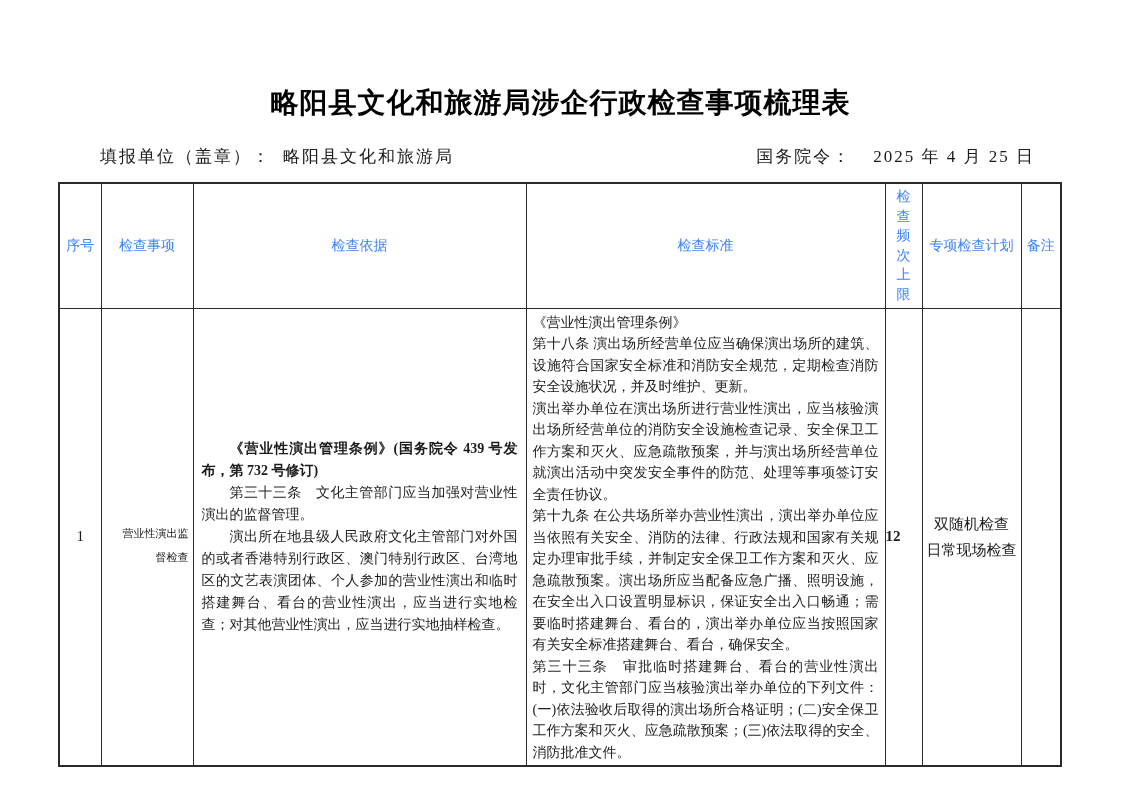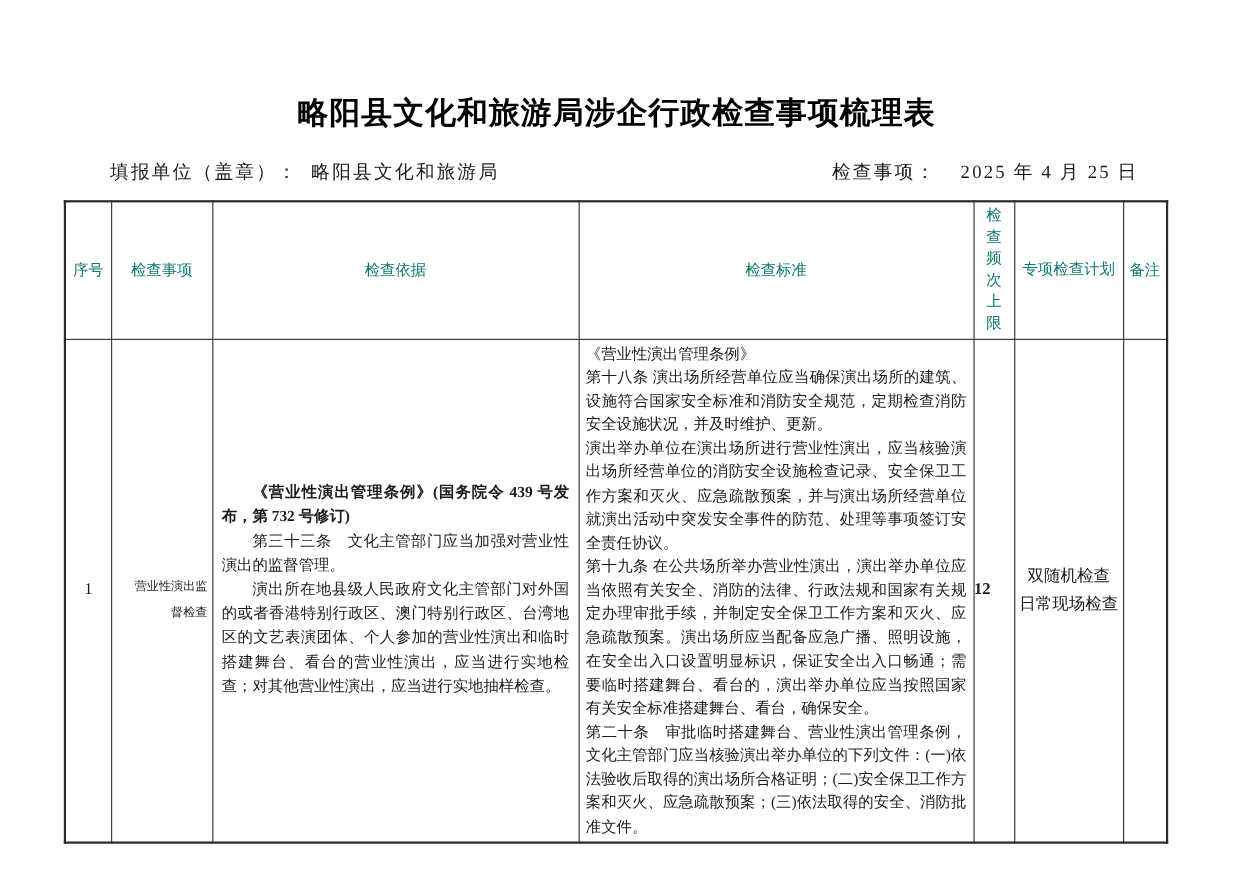--- a/index.html
+++ b/index.html
@@ -53,21 +53,21 @@
   }
   .main-table th, .main-table td {
     border: 1px solid #2a2a2a;
     font-weight: normal;
     font-size: 14px;
     padding: 0;
     overflow: hidden;
   }
   .main-table thead tr { height: 125px; }
   .main-table tbody tr { height: 436px; }
-  th.hdr { text-align: center; vertical-align: middle; color: #0f766e; }
+  th.hdr { text-align: center; vertical-align: middle; color: #3b82f6; }
   th.hdr-plan { padding: 0 2px; line-height: 22px; }
   th.hdr-freq {
     padding: 2px 10px;
     line-height: 19.5px;
     word-break: break-all;
     text-align: center;
     vertical-align: middle;
   }
   td.cell-index {
     text-align: center;
@@ -119,21 +119,21 @@
 
 <div class="page">
 
   <h1 class="doc-title">略阳县文化和旅游局涉企行政检查事项梳理表</h1>
 
   <div class="meta-row">
     <div class="meta-left">
       <span>填报单位（盖章）：</span><span class="value">略阳县文化和旅游局</span>
     </div>
     <div class="meta-right">
-      <span>检查事项：</span><span class="value">2025 年 4 月 25 日</span>
+      <span>国务院令：</span><span class="value">2025 年 4 月 25 日</span>
     </div>
   </div>
 
   <table class="main-table">
     <colgroup>
       <col style="width:42px">
       <col style="width:92px">
       <col style="width:333px">
       <col style="width:359px">
       <col style="width:37px">
@@ -161,21 +161,21 @@
               <p class="indent">第三十三条　文化主管部门应当加强对营业性演出的监督管理。</p>
               <p class="indent">演出所在地县级人民政府文化主管部门对外国的或者香港特别行政区、澳门特别行政区、台湾地区的文艺表演团体、个人参加的营业性演出和临时搭建舞台、看台的营业性演出，应当进行实地检查；对其他营业性演出，应当进行实地抽样检查。</p>
             </div>
         </td>
         <td class="cell-standard">
           <div>
               <p>《营业性演出管理条例》</p>
               <p>第十八条 演出场所经营单位应当确保演出场所的建筑、设施符合国家安全标准和消防安全规范，定期检查消防安全设施状况，并及时维护、更新。</p>
               <p>演出举办单位在演出场所进行营业性演出，应当核验演出场所经营单位的消防安全设施检查记录、安全保卫工作方案和灭火、应急疏散预案，并与演出场所经营单位就演出活动中突发安全事件的防范、处理等事项签订安全责任协议。</p>
               <p>第十九条 在公共场所举办营业性演出，演出举办单位应当依照有关安全、消防的法律、行政法规和国家有关规定办理审批手续，并制定安全保卫工作方案和灭火、应急疏散预案。演出场所应当配备应急广播、照明设施，在安全出入口设置明显标识，保证安全出入口畅通；需要临时搭建舞台、看台的，演出举办单位应当按照国家有关安全标准搭建舞台、看台，确保安全。</p>
-              <p>第二十条　审批临时搭建舞台、营业性演出管理条例，文化主管部门应当核验演出举办单位的下列文件：(一)依法验收后取得的演出场所合格证明；(二)安全保卫工作方案和灭火、应急疏散预案；(三)依法取得的安全、消防批准文件。</p>
+              <p>第三十三条　审批临时搭建舞台、看台的营业性演出时，文化主管部门应当核验演出举办单位的下列文件：(一)依法验收后取得的演出场所合格证明；(二)安全保卫工作方案和灭火、应急疏散预案；(三)依法取得的安全、消防批准文件。</p>
             </div>
         </td>
         <td class="cell-frequency">12</td>
         <td class="cell-plan">
           <div>
               <p class="plan-line">双随机检查</p>
               <p class="plan-line">日常现场检查</p>
             </div>
         </td>
         <td class="cell-remark"></td>

